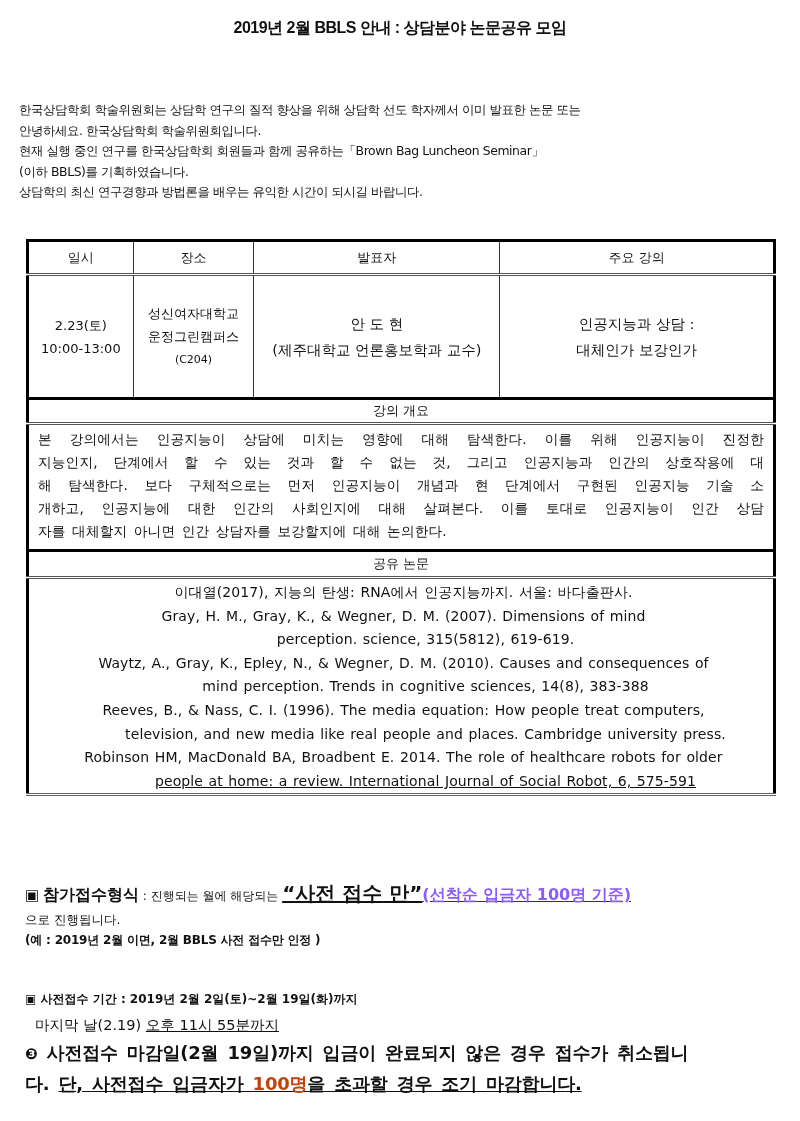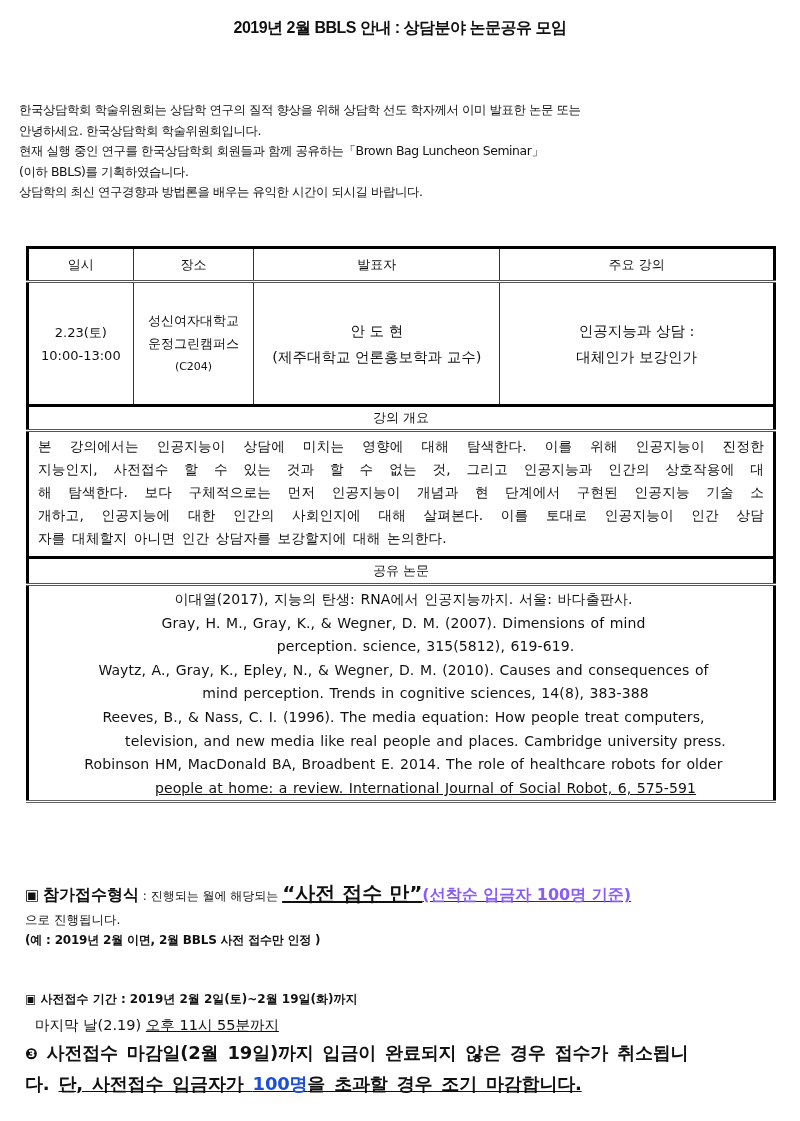--- a/index.html
+++ b/index.html
@@ -5,21 +5,21 @@
   html, body { margin: 0; padding: 0; background: #ffffff; }
   body { width: 800px; height: 1121px; position: relative; overflow: hidden;
          font-family: "DejaVu Sans", "Liberation Sans", sans-serif; color: #111; }
   .title { position: absolute; left: 0; top: 18px; width: 800px; text-align: center;
            font-family: "Liberation Sans", "DejaVu Sans", sans-serif;
            font-size: 16px; font-weight: bold; letter-spacing: -0.5px; }
   .intro { position: absolute; left: 19px; top: 100px; width: 760px;
            font-size: 12.4px; line-height: 20.5px; letter-spacing: -0.4px; }
   .intro div { white-space: nowrap; }
 
-  table.main { position: absolute; left: 26px; top: 246px; width: 750px;
+  table.main { position: absolute; left: 26px; top: 239px; width: 750px;
                border-collapse: collapse; font-size: 13px; }
   table.main td { padding: 0; text-align: center; vertical-align: middle; }
   .hdr td { height: 31px; border-top: 3px solid #000; border-bottom: 3px double #555;
             border-right: 1px solid #333; }
   .hdr td:first-child { border-left: 3px solid #000; }
   .hdr td:last-child { border-right: 3px solid #000; }
   .row1 td { height: 121px; border-right: 1px solid #333; border-bottom: 3px solid #000;
              line-height: 23px; font-size: 13px; }
   .row1 td:first-child { border-left: 3px solid #000; }
   .row1 td:last-child { border-right: 3px solid #000; }
@@ -45,21 +45,21 @@
   .reg .big { font-size: 20px; font-weight: bold; text-decoration: underline; }
   .reg .blue { color: #8b5cf6; font-size: 16px; font-weight: bold; text-decoration: underline; text-decoration-color: #333; }
   .reg .l2 { font-size: 12.5px; line-height: 20px; }
   .reg .l3 { font-size: 12px; font-weight: bold; line-height: 20px; letter-spacing: -0.2px; }
 
   .pre { position: absolute; left: 25px; top: 986px; width: 760px; }
   .pre .p1 { font-size: 12px; font-weight: bold; line-height: 26px; white-space: nowrap; }
   .pre .p2 { font-size: 14.5px; line-height: 26px; padding-left: 10px; white-space: nowrap; }
   .pre .p2 u { text-decoration: underline; }
   .pre .p3, .pre .p4 { font-size: 18px; font-weight: bold; line-height: 30px; white-space: nowrap; letter-spacing: -0.2px; word-spacing: 3px; }
-  .pre .bluetxt { color: #1d4ed8; }
+  .pre .bluetxt { color: #c2410c; }
   .pre .u { text-decoration: underline; }
 </style>
 </head>
 <body>
 
 <div class="title">2019년 2월 BBLS 안내 : 상담분야 논문공유 모임</div>
 
 <div class="intro">
   <div>한국상담학회 학술위원회는 상담학 연구의 질적 향상을 위해 상담학 선도 학자께서 이미 발표한 논문 또는</div>
   <div>안녕하세요. 한국상담학회 학술위원회입니다.</div>
@@ -100,21 +100,21 @@
       <div>인공지능과 상담 :</div>
       <div>대체인가 보강인가</div>
     </td>
   </tr>
   <tr class="sec">
     <td colspan="4">강의 개요</td>
   </tr>
   <tr class="body">
     <td colspan="4">
       <span class="line">본 강의에서는 인공지능이 상담에 미치는 영향에 대해 탐색한다. 이를 위해 인공지능이 진정한</span>
-      <span class="line">지능인지, 사전접수 할 수 있는 것과 할 수 없는 것, 그리고 인공지능과 인간의 상호작용에 대</span>
+      <span class="line">지능인지, 단계에서 할 수 있는 것과 할 수 없는 것, 그리고 인공지능과 인간의 상호작용에 대</span>
       <span class="line">해 탐색한다. 보다 구체적으로는 먼저 인공지능이 개념과 현 단계에서 구현된 인공지능 기술 소</span>
       <span class="line">개하고, 인공지능에 대한 인간의 사회인지에 대해 살펴본다. 이를 토대로 인공지능이 인간 상담</span>
       <span class="line last">자를 대체할지 아니면 인간 상담자를 보강할지에 대해 논의한다.</span>
     </td>
   </tr>
   <tr class="sec">
     <td colspan="4" style="height:24px;">공유 논문</td>
   </tr>
   <tr class="refs">
     <td colspan="4">

